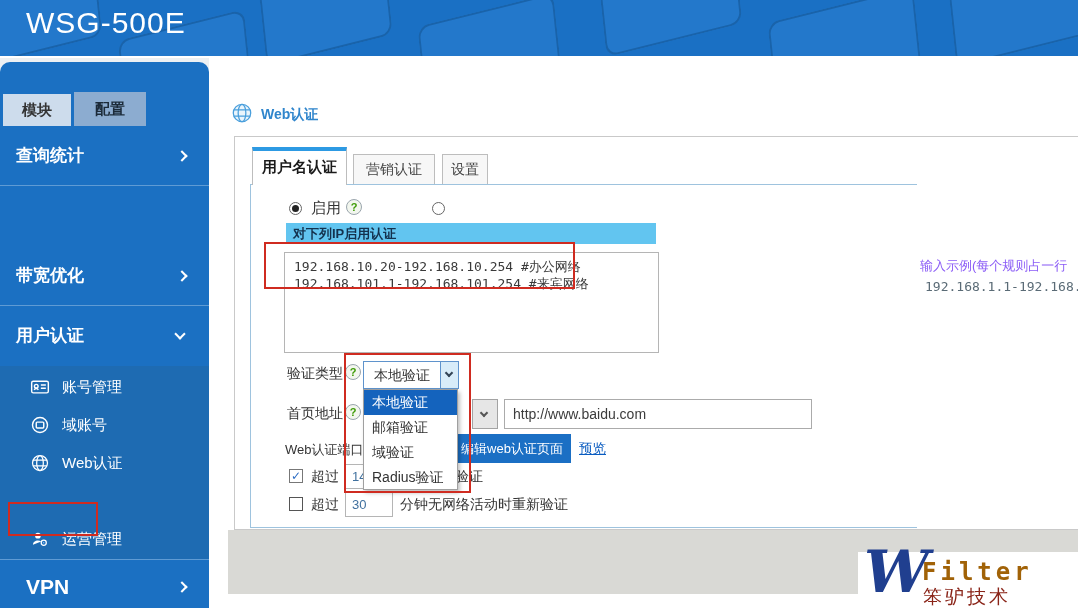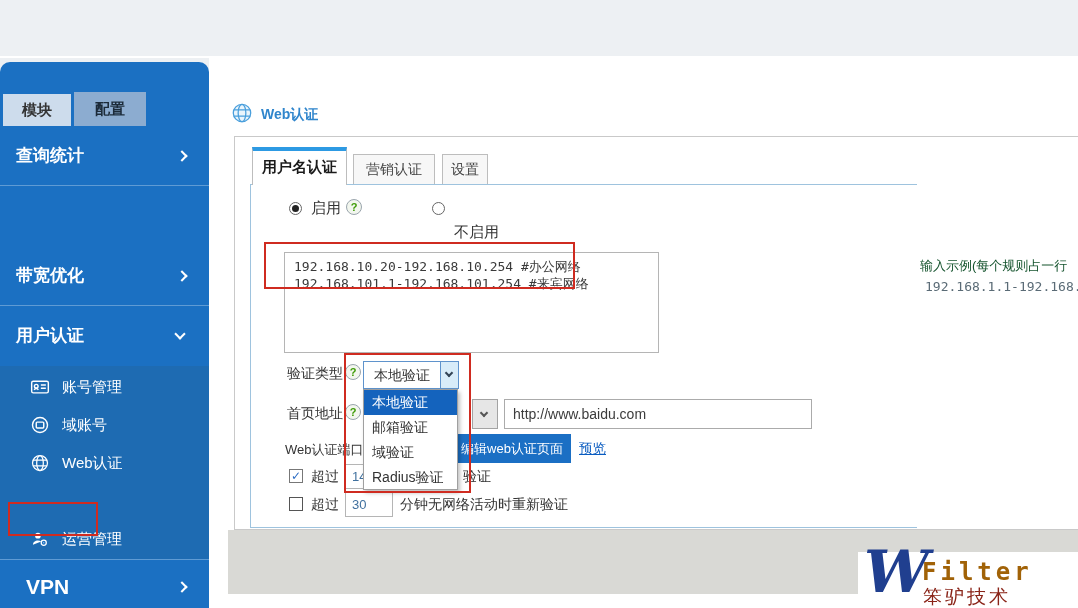--- a/index.html
+++ b/index.html
@@ -63,21 +63,21 @@
   .radio .dot { position:absolute; left:2px; top:2px; width:7px; height:7px; border-radius:50%; background:#222; }
   .help { position:absolute; width:16px; height:16px; border:1px solid #9aa5ad; border-radius:50%;
           background:#f2f6ee; color:#3d9b06; font-size:11px; font-weight:bold; text-align:center; line-height:15px; }
 
   
   #ip-header { position:absolute; left:35px; top:38px; width:370px; height:21px; background:#62c5f0;
                color:#14324e; font-size:13px; font-weight:bold; line-height:21px; padding-left:7px; }
   #ip-box { position:absolute; left:33px; top:67px; width:375px; height:101px; background:#fff;
             border:1px solid #b5b5b5; font-family:"DejaVu Sans Mono","Liberation Mono",monospace;
             font-size:13px; color:#3a3a3a; line-height:17px; padding:5px 0 0 9px; }
-  #hint1 { position:absolute; left:669px; top:72px; font-size:13px; color:#14532d; white-space:nowrap; }
+  #hint1 { position:absolute; left:669px; top:72px; font-size:13px; color:#8b5cf6; white-space:nowrap; }
   #hint2 { position:absolute; left:674px; top:94px; font-size:13px; color:#5a6b76; white-space:nowrap;
            font-family:"DejaVu Sans Mono","Liberation Mono",monospace; }
 
   
   .flabel { position:absolute; font-size:14px; color:#333; }
   #sel-auth { position:absolute; left:112px; top:176px; width:96px; height:28px; background:#fff;
               border:1px solid #5f93cc; cursor:pointer; }
   #sel-auth-val { position:absolute; left:10px; top:5px; font-size:14px; color:#333; }
   #sel-auth-btn { position:absolute; right:0; top:0; width:18px; height:26px; background:#d8ecf9;
                   border-left:1px solid #5f93cc; }
@@ -114,20 +114,30 @@
   #logo-name { position:absolute; left:64px; top:6px; font-family:"DejaVu Sans Mono","Liberation Mono",monospace;
                font-size:24px; font-weight:bold; color:#a16207; letter-spacing:4px; }
   #logo-sub { position:absolute; left:65px; top:32px; font-size:19px; color:#8a2418; letter-spacing:3px;
               font-family:"Liberation Serif","DejaVu Serif",serif; }
 </style>
 </head>
 <body>
 
 <div id="stage">
 
+  <div id="topbar" class="abs">
+    <div class="key" style="left:-20px;top:-30px;width:120px;height:80px;"></div>
+    <div class="key" style="left:260px;top:-40px;width:130px;height:90px;"></div>
+    <div class="key" style="left:420px;top:10px;width:140px;height:90px;"></div>
+    <div class="key" style="left:600px;top:-45px;width:140px;height:85px;"></div>
+    <div class="key" style="left:770px;top:5px;width:150px;height:90px;"></div>
+    <div class="key" style="left:950px;top:-35px;width:140px;height:85px;"></div>
+    <div class="key" style="left:120px;top:25px;width:130px;height:80px;"></div>
+    <div id="brand" class="abs">WSG-500E</div>
+  </div>
   <div id="topline" class="abs"></div>
 
   <div id="sidebar" class="abs">
     <div id="tab-module" class="sidetab">模块</div>
     <div id="tab-config" class="sidetab">配置</div>
 
     <div class="navitem" style="top:64px;">
       <span>查询统计</span>
       <span class="chev right" style="left:178px;top:26px;"></span>
     </div>
@@ -201,20 +211,21 @@
       <div id="tab-panel">
 
         <div class="radio" style="left:38px;top:17px;">
             <div class="dot"></div>
           </div>
         <div class="flabel" style="left:60px;top:14px;font-size:15px;">启用</div>
         <div class="help" style="left:95px;top:14px;">?</div>
         <div class="radio" style="left:181px;top:17px;"></div>
         <div class="flabel" style="left:203px;top:14px;font-size:15px;margin-top:24px;">不启用</div>
 
+        <div id="ip-header">对下列IP启用认证</div>
         <div id="ip-box">
           <div>192.168.10.20-192.168.10.254  #办公网络</div>
           <div>192.168.101.1-192.168.101.254 #来宾网络</div>
         </div>
         <div id="hint1">输入示例(每个规则占一行</div>
         <div id="hint2">192.168.1.1-192.168.1.2</div>
 
         <div class="flabel" style="left:36px;top:180px;">验证类型</div>
         <div class="help" style="left:94px;top:179px;">?</div>
         <div id="sel-auth">
@@ -231,21 +242,21 @@
           </div>
         <input id="url-input" type="text" value="http://www.baidu.com" style="">
 
         <div class="flabel" style="left:34px;top:256px;font-size:13px;">Web认证端口</div>
         <button id="edit-btn">编辑web认证页面</button>
         <div id="preview-link">预览</div>
 
         <div class="checkbox" style="left:38px;top:284px;">✓</div>
         <div class="flabel" style="left:60px;top:283px;">超过</div>
         <input class="numinput" style="left: 94px; top: 279px;" type="text" value="14">
-        <div class="flabel" style="left:204px;top:283px;margin-left:8px;">验证</div>
+        <div class="flabel" style="left:204px;top:283px;">验证</div>
 
         <div class="checkbox" style="left:38px;top:312px;border-color:#555;"></div>
         <div class="flabel" style="left:60px;top:311px;">超过</div>
         <input class="numinput" style="left: 94px; top: 307px;" type="text" value="30">
         <div class="flabel" style="left:149px;top:311px;">分钟无网络活动时重新验证</div>
 
         <div id="dropdown-menu">
           <div class="opt sel">本地验证</div>
           <div class="opt">邮箱验证</div>
           <div class="opt">域验证</div>

